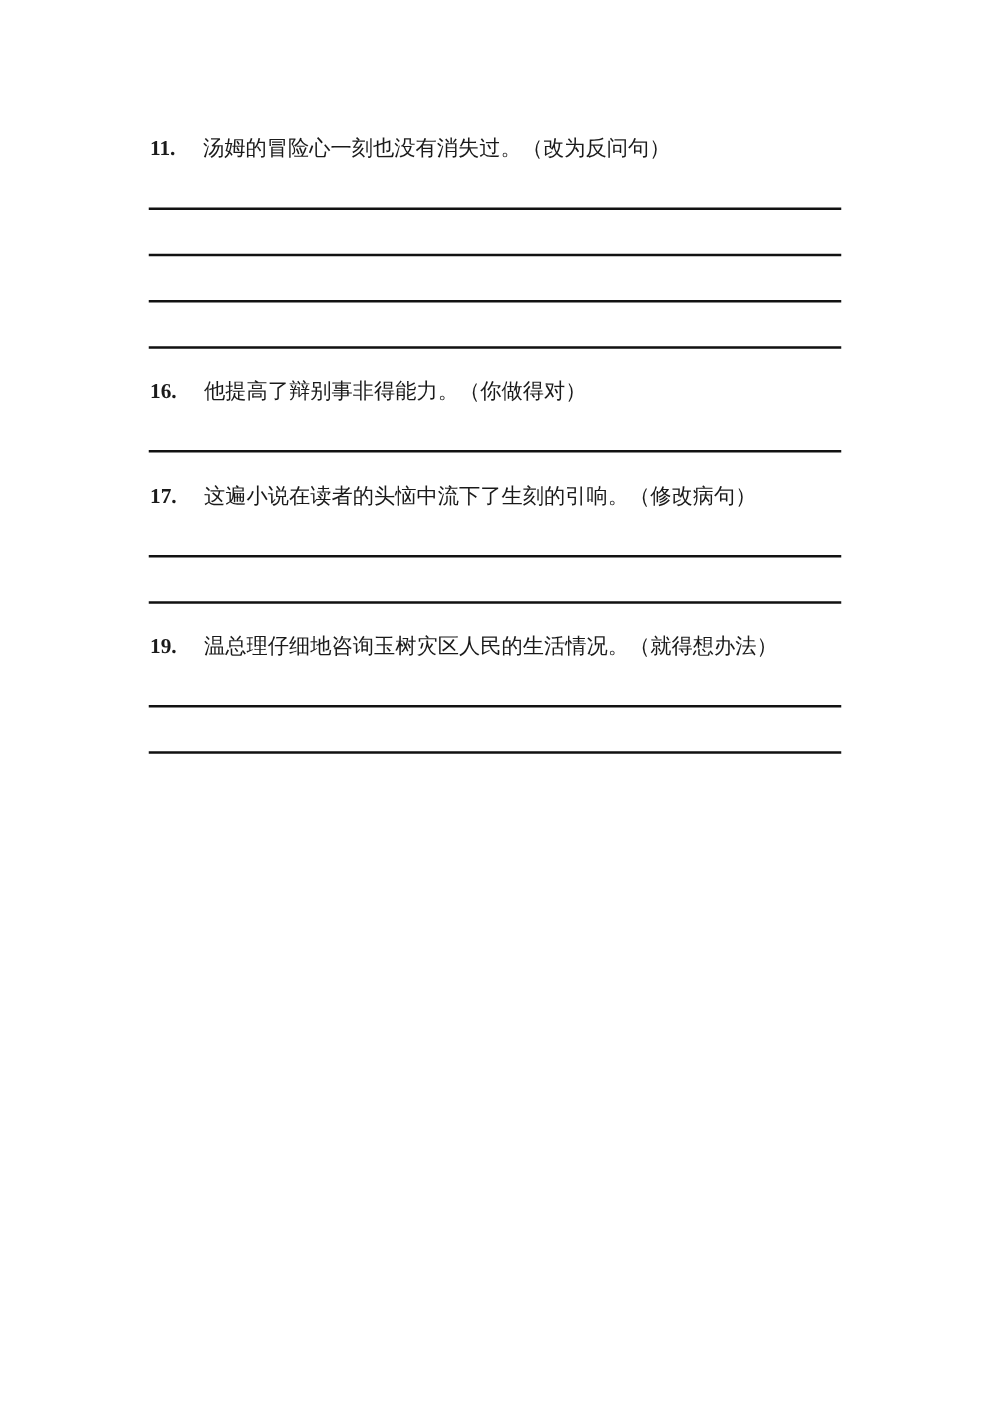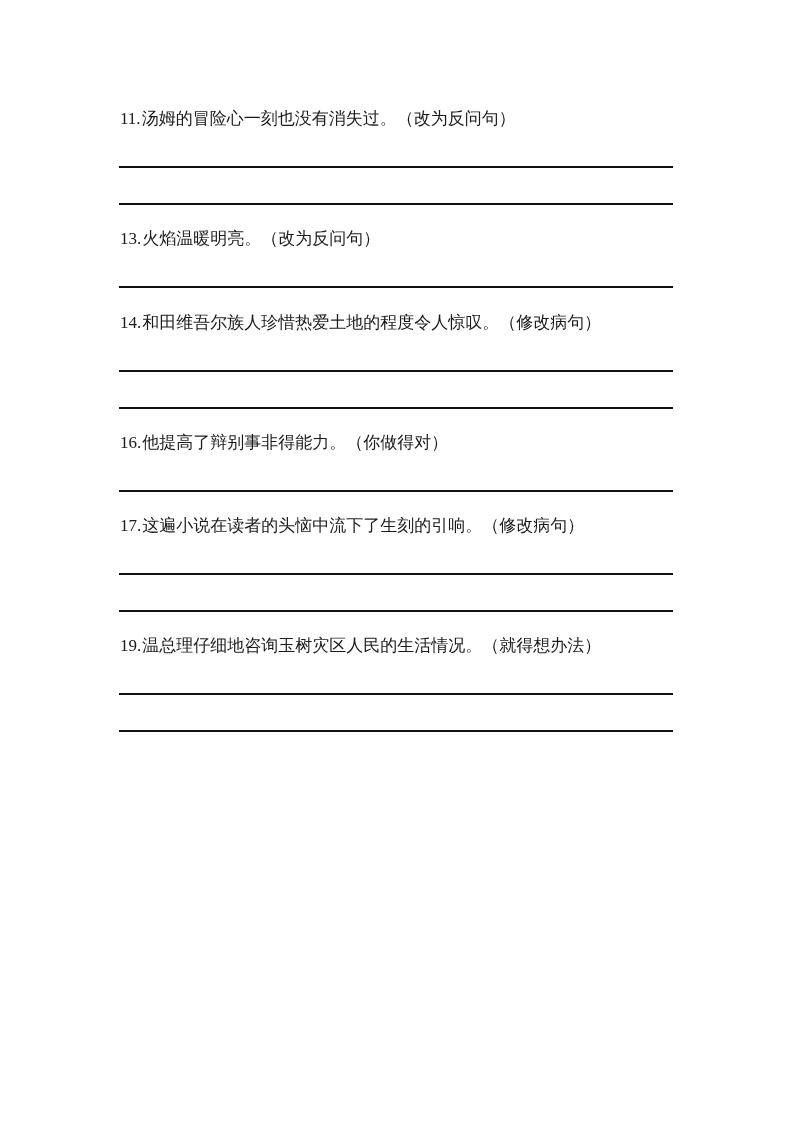--- a/index.html
+++ b/index.html
@@ -25,21 +25,22 @@
     margin-bottom: 22.3px;
   }
   .qtext {
     margin: 0;
     font-size: 17px;
     line-height: 24px;
     white-space: nowrap;
     color: #1a1a1a;
   }
   .qnum {
-    margin-right: 1px;
+    margin-right: 22px;
+    font-weight: bold;
   }
   .answer-line {
     margin-top: 35px;
     margin-left: -1px;
     width: 554px;
     height: 0;
     border-bottom: 2px solid #111111;
   }
 </style>
 </head>
@@ -50,28 +51,23 @@
   <div class="qblock">
     <p class="qtext"><span class="qnum">11.</span><span>汤姆的冒险心一刻也没有消失过。（改为反问句）</span></p>
     <div class="answer-line"></div>
   </div>
 
   <div class="qblock">
     <div class="answer-line"></div>
   </div>
 
   <div class="qblock">
-    <p class="qtext"><span class="qnum">13.</span><span>火焰温暖明亮。（改为反问句）</span></p>
     <div class="answer-line"></div>
   </div>
 
-  <div class="qblock">
-    <p class="qtext"><span class="qnum">14.</span><span>和田维吾尔族人珍惜热爱土地的程度令人惊叹。（修改病句）</span></p>
-    <div class="answer-line"></div>
-  </div>
 
   <div class="qblock">
     <div class="answer-line"></div>
   </div>
 
   <div class="qblock">
     <p class="qtext"><span class="qnum">16.</span><span>他提高了辩别事非得能力。（你做得对）</span></p>
     <div class="answer-line"></div>
   </div>
 

